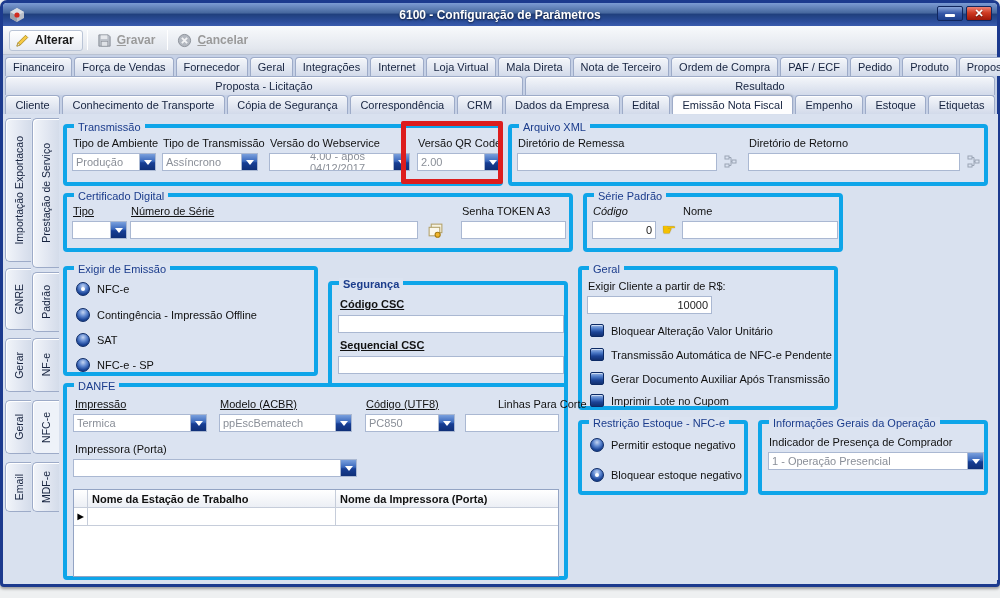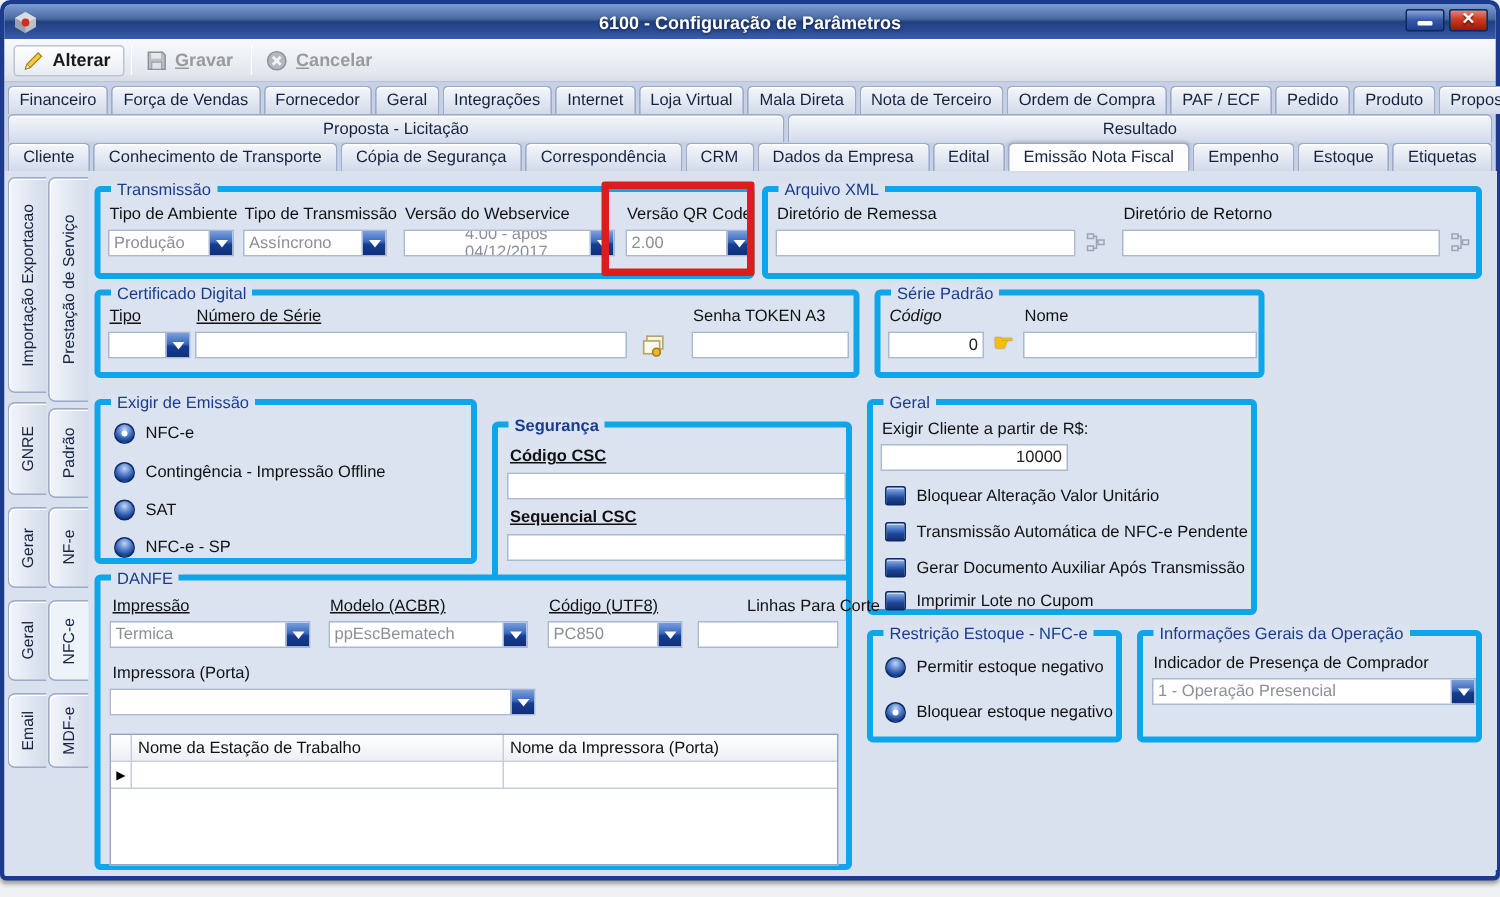--- a/index.html
+++ b/index.html
@@ -83,21 +83,21 @@
   .opt { position:absolute; display:flex; align-items:center; gap:7px; font-size:11px; color:#111; white-space:nowrap; }
   .rb { width:14px; height:14px; border-radius:50%; border:1px solid #0c2a66; flex:none;
     background:radial-gradient(circle at 50% 28%, #c3d4f2 0%, #5d86cf 38%, #1c4699 70%, #123674 100%); position:relative; }
   .rb.sel::after { content:''; position:absolute; left:4px; top:4px; width:4px; height:4px;
     border-radius:50%; background:#fff; }
   .cb { width:14px; height:13px; border-radius:2px; border:1px solid #0c2a66; flex:none;
     background:linear-gradient(180deg,#9cb9e7 0%,#4a78c6 35%,#1c4496 65%,#123070 100%);
     box-shadow:inset 0 1px 0 rgba(255,255,255,.55); }
 
   
-  .grid { position:absolute; background:#fff; border:1px solid #93a4c4; font-size:11px; }
+  .grid { position:absolute; background:#fff; border:1px solid #93a4c4; font-size:11px;font-weight:bold; }
   .grow { display:flex; height:18px; }
   .gc { border-right:1px solid #c6cdda; border-bottom:1px solid #c6cdda;
     display:flex; align-items:center; padding:0 4px; color:#111; white-space:nowrap; overflow:hidden; }
   .gc.gut { width:14px; padding:0 2px; justify-content:center; }
   .grow.head .gc { background:linear-gradient(180deg,#ffffff,#eceff5); }
   .marker { font-size:8px; color:#000; }
 
   
   .mini { position:absolute; display:flex; align-items:center; justify-content:center; }
   .hand { font-size:16px; color:#f4c000; text-shadow:0 0 1px #7a5c00; line-height:1; }

